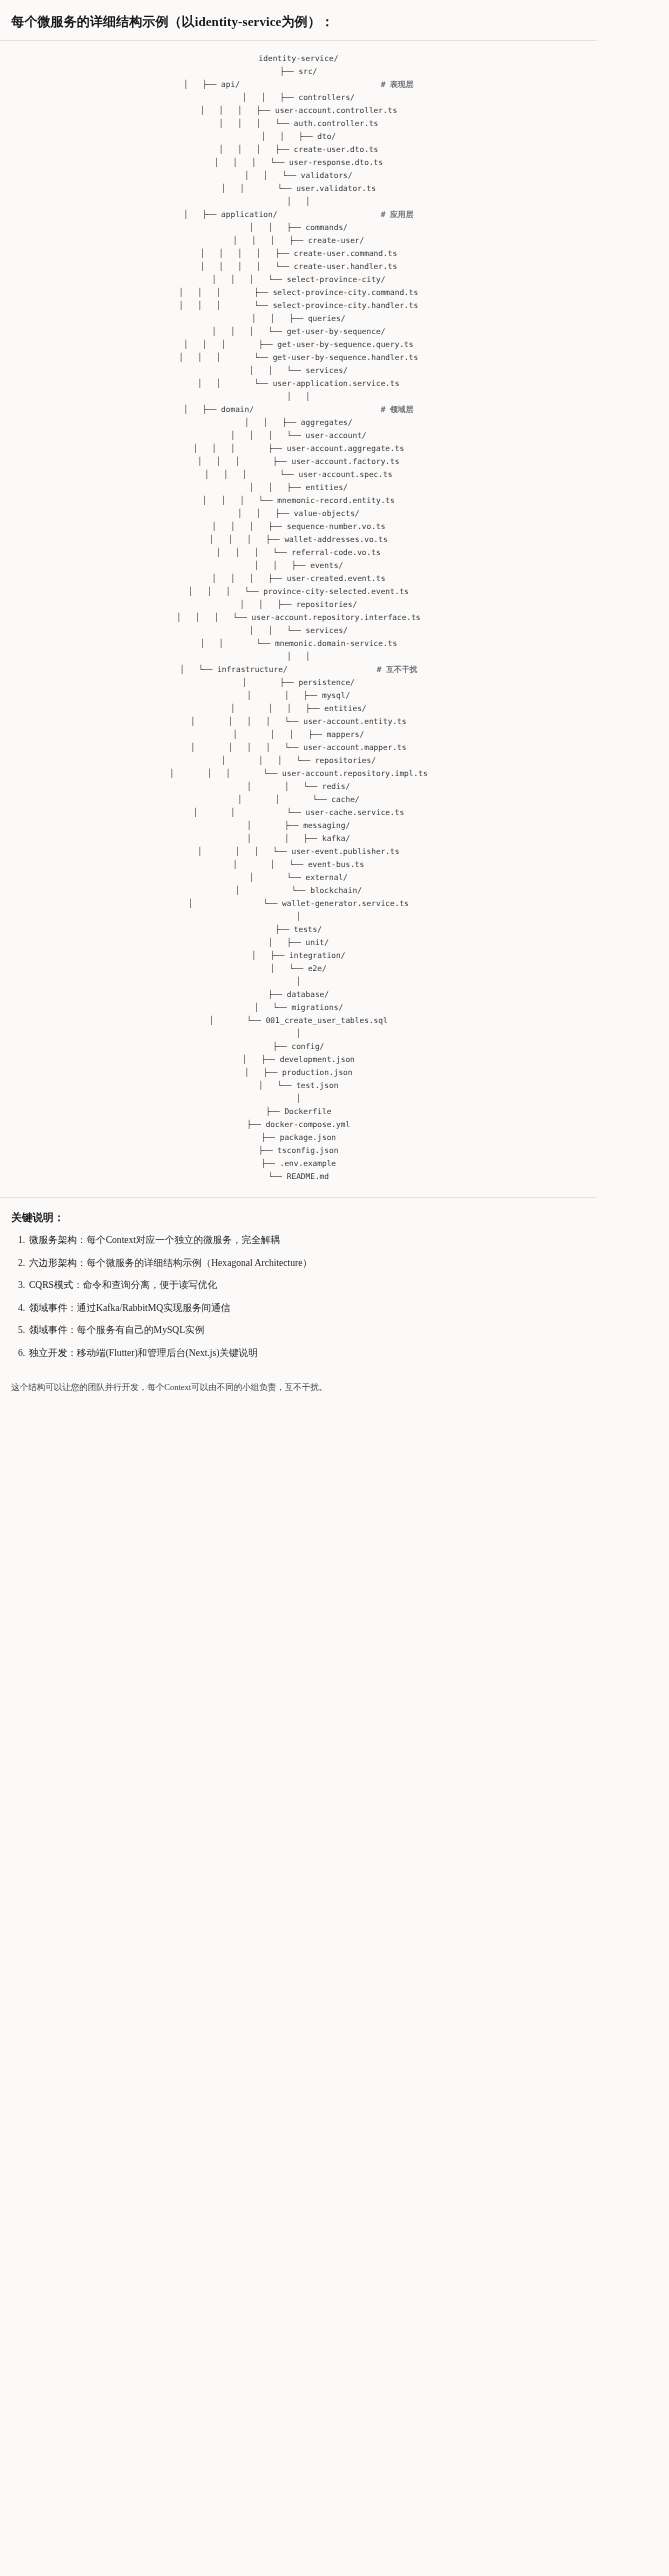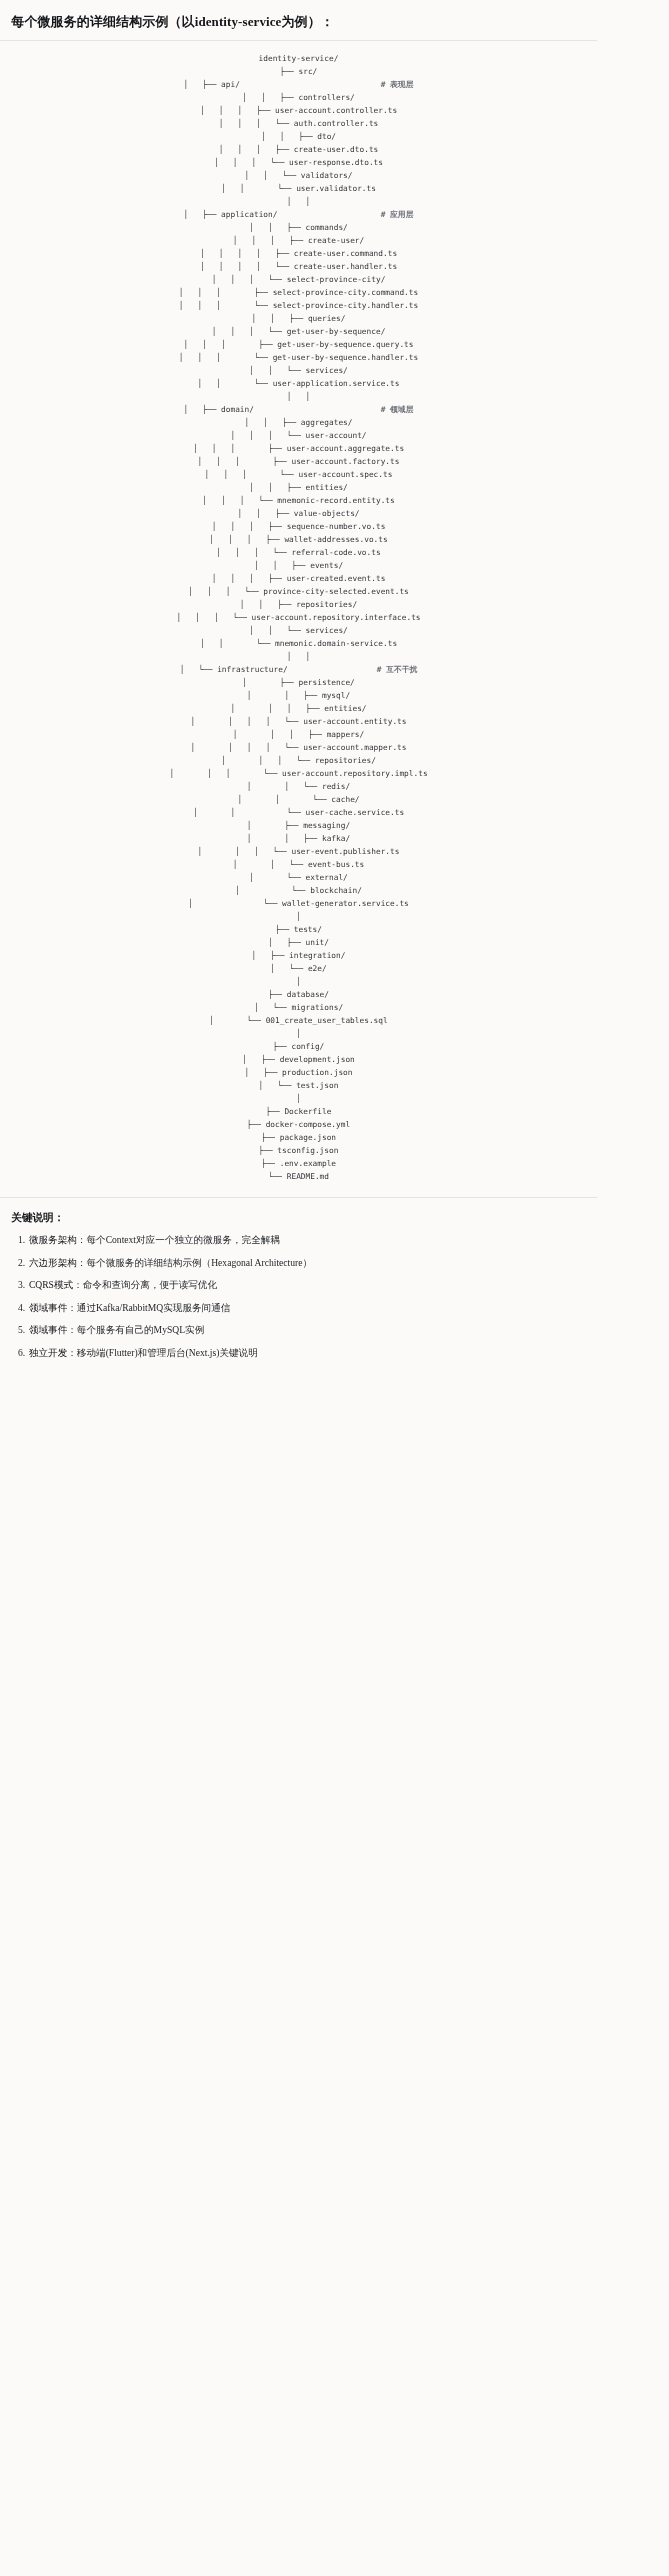--- a/index.html
+++ b/index.html
@@ -221,15 +221,18 @@
       </li>
       <li>
         <span class="note-term">领域事件</span><span class="note-body">：每个服务有自己的MySQL实例</span>
       </li>
       <li>
         <span class="note-term">独立开发</span><span class="note-body">：移动端(Flutter)和管理后台(Next.js)关键说明</span>
       </li>
     </ol>
   </div>
 
+  <div class="footer-block">
+    <p class="footer-text">这个结构可以让您的团队并行开发，每个Context可以由不同的小组负责，互不干扰。</p>
+  </div>
 
 </div>
 
 
 </body></html>

